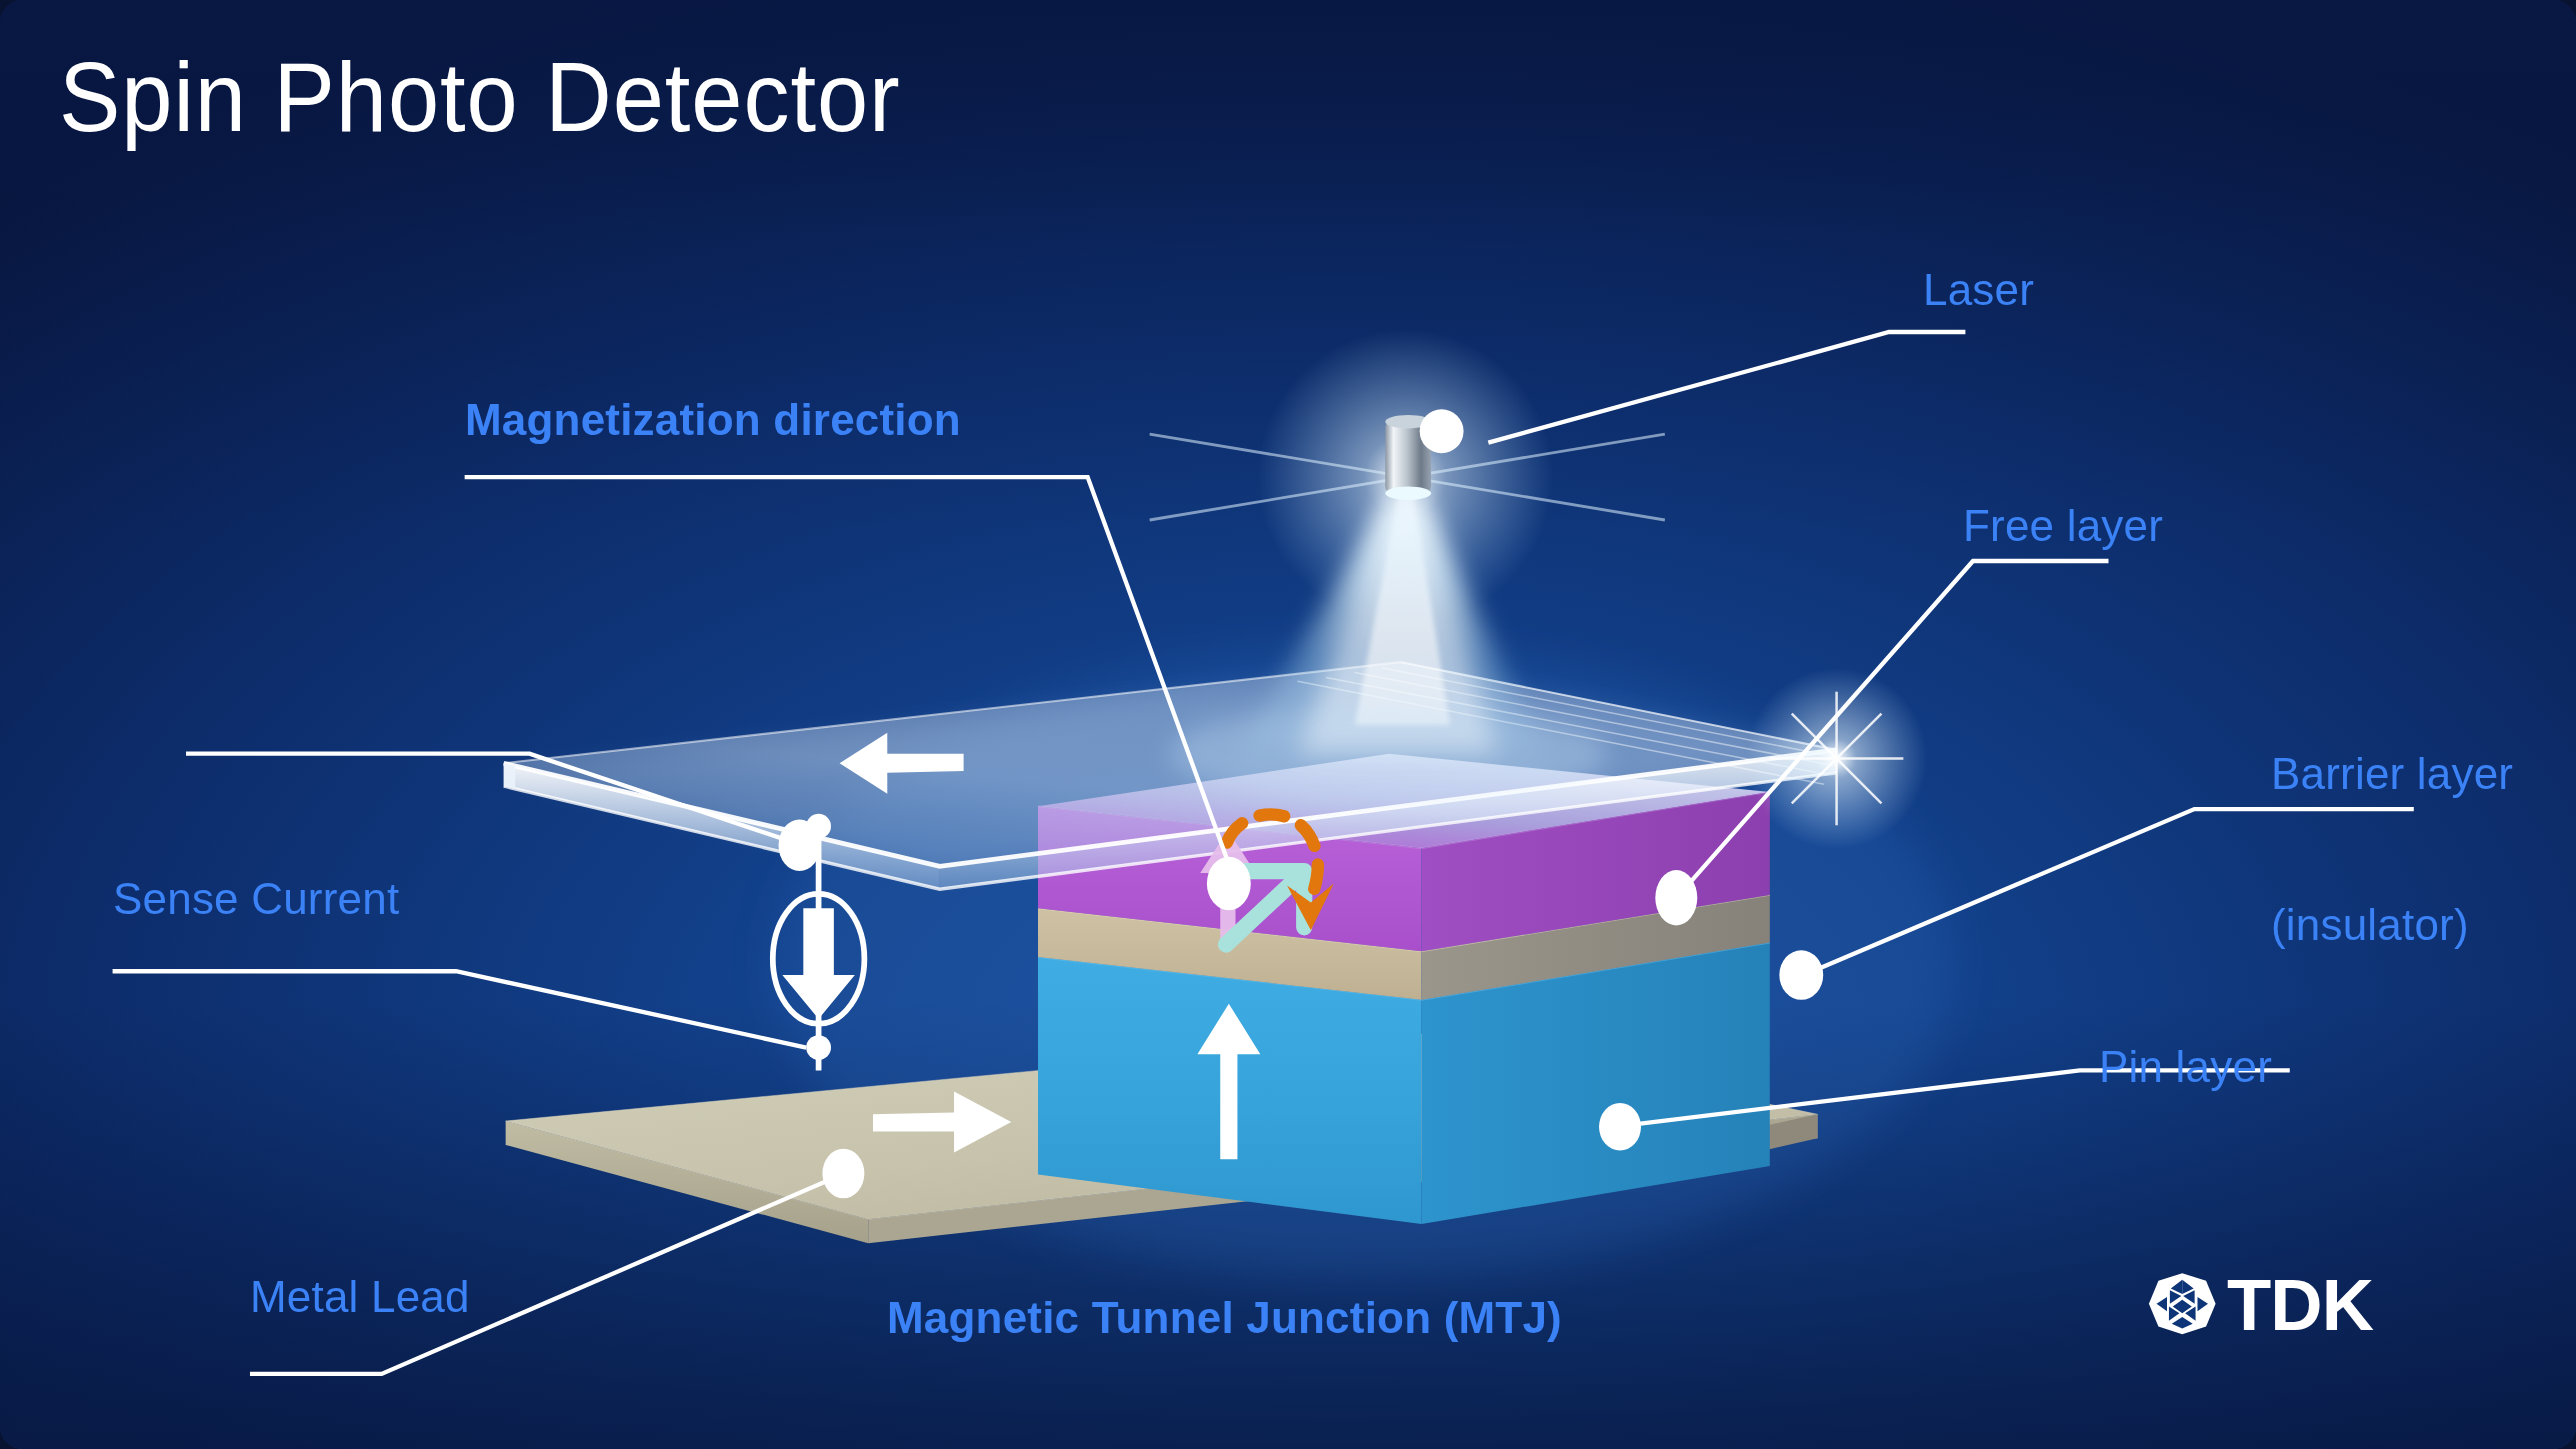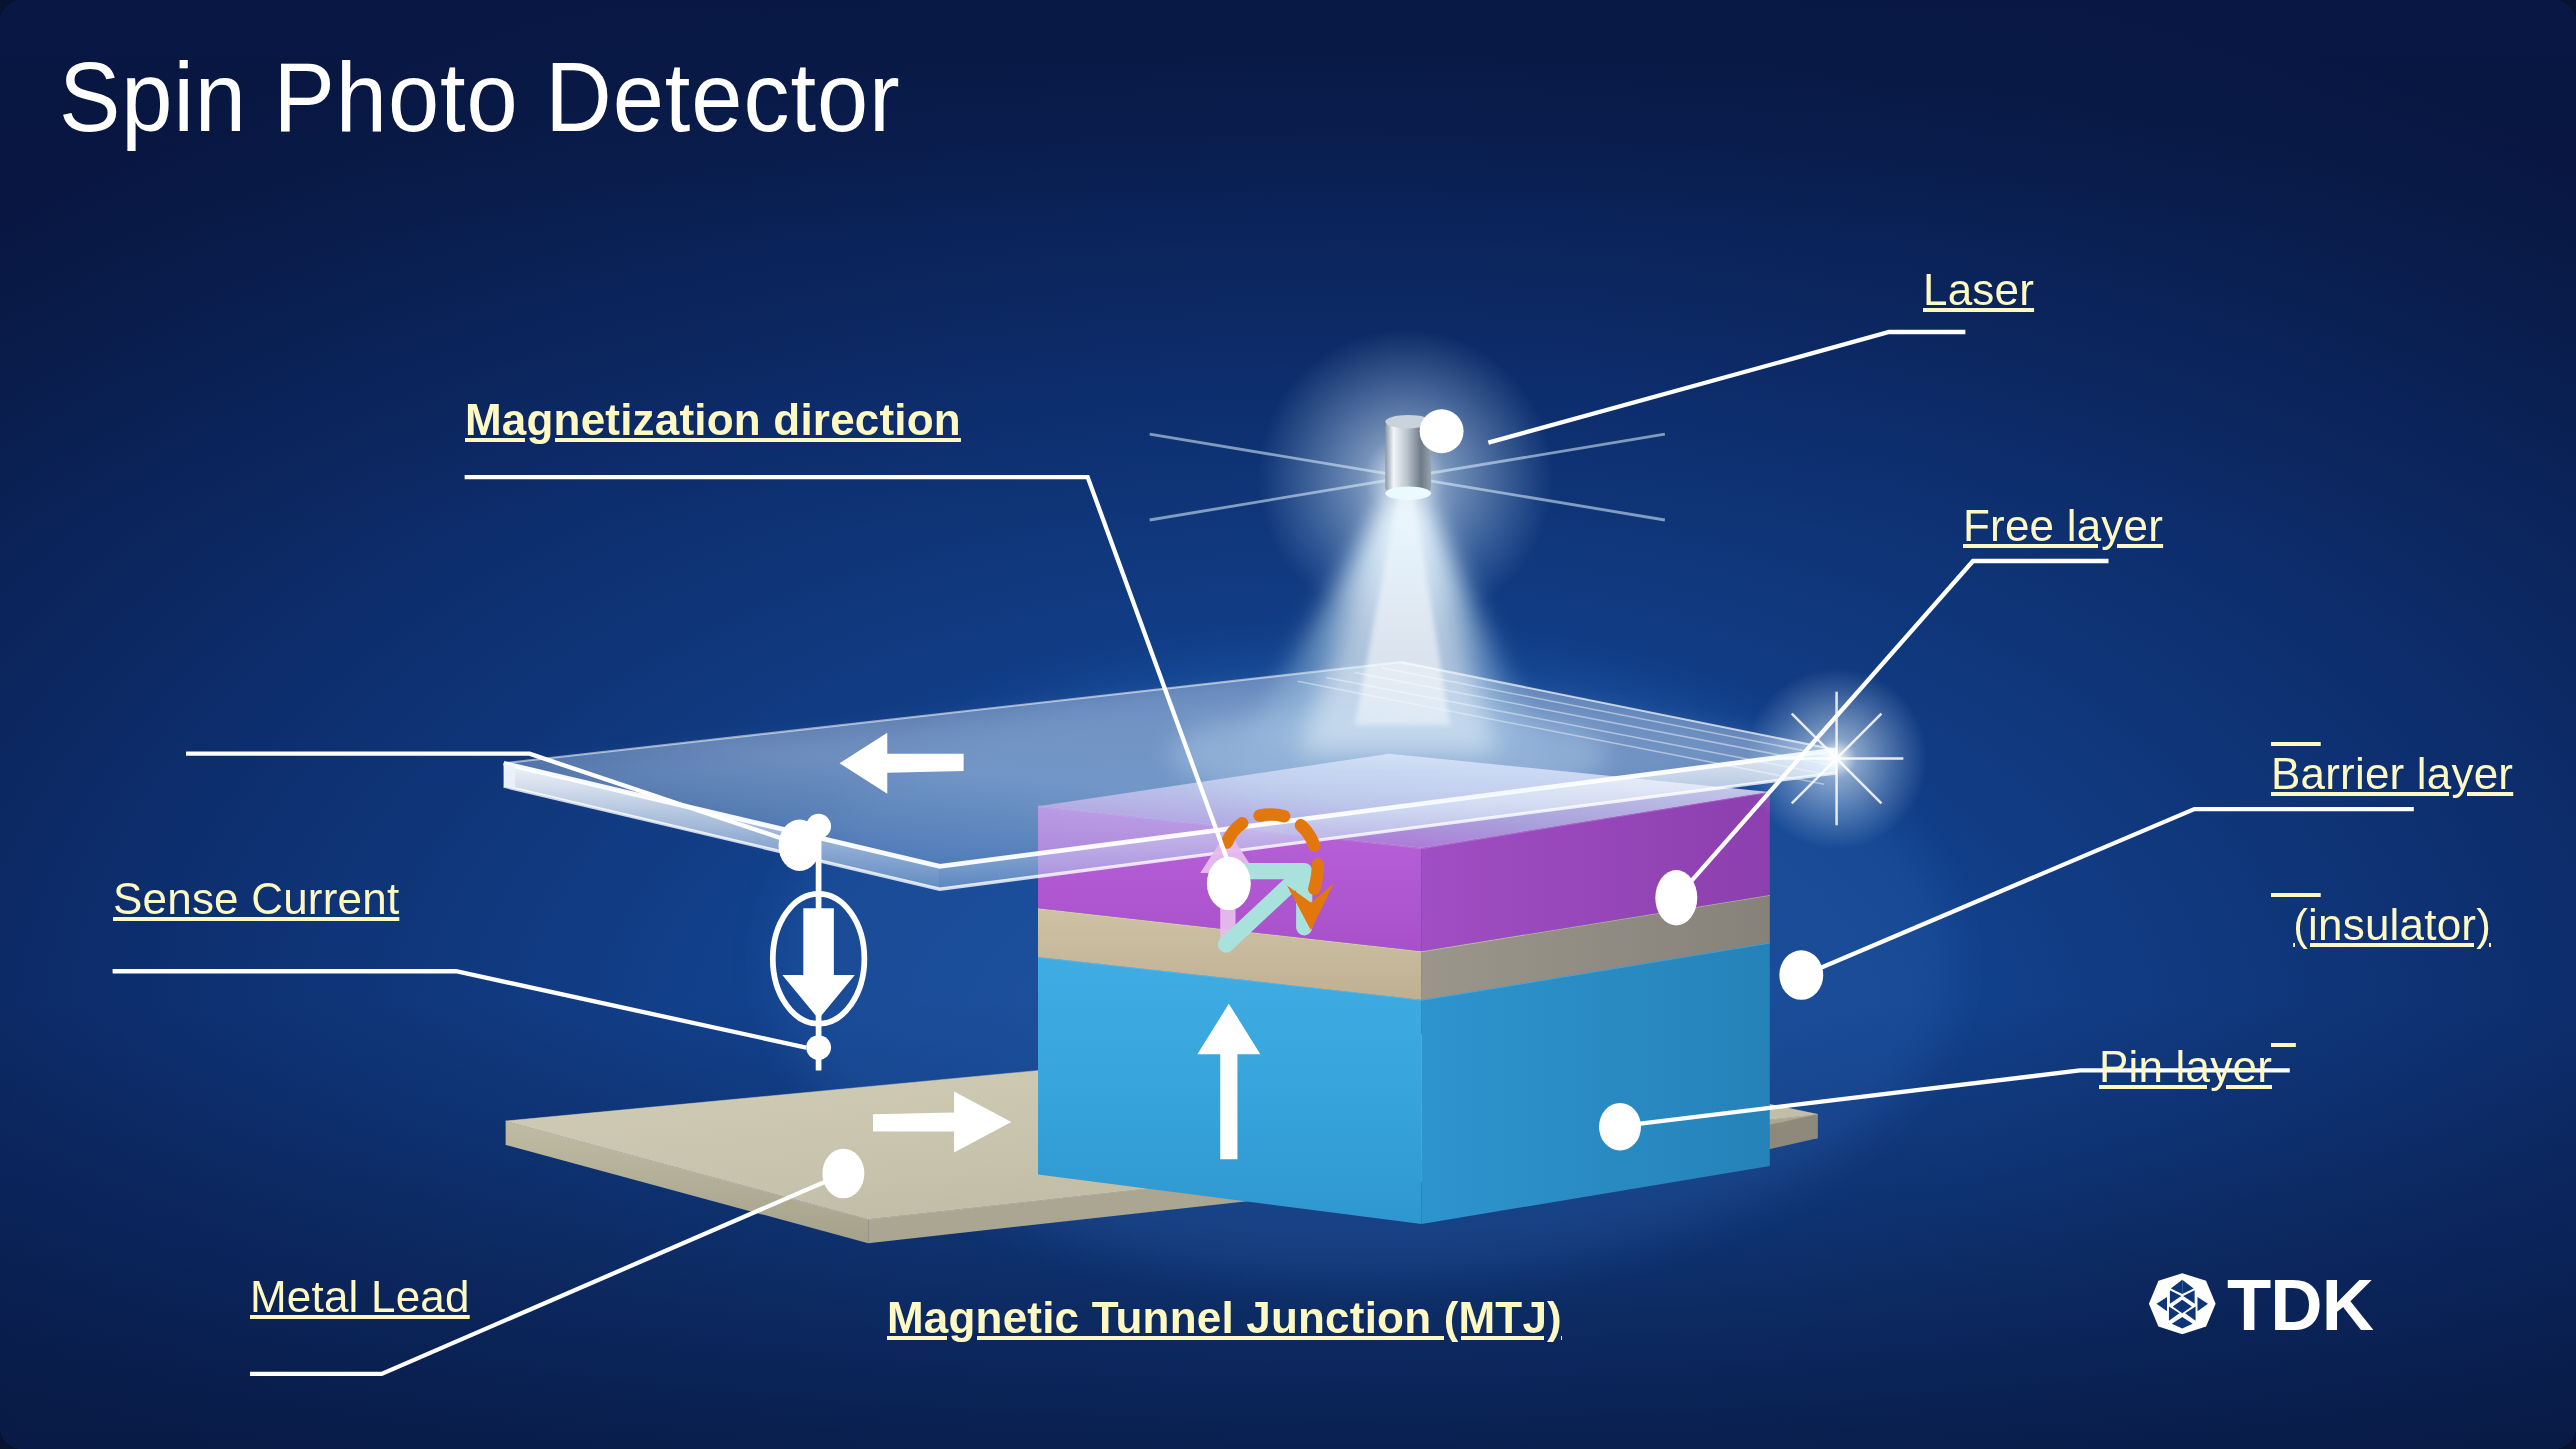--- a/index.html
+++ b/index.html
@@ -5,21 +5,21 @@
 <style>
   html,body{margin:0;padding:0;background:#071330;}
   #stage{
     position:relative;width:2576px;height:1449px;overflow:hidden;
     font-family:"Liberation Sans","DejaVu Sans",sans-serif;
     background:#0b2257;
     border-radius:23px;
   }
   #bg{position:absolute;inset:0;}
   #art{position:absolute;inset:0;}
-  .lbl{position:absolute;color:#fef9c3;white-space:pre;line-height:1.14;text-decoration:underline;}
+  .lbl{position:absolute;color:#3b82f6;white-space:pre;line-height:1.14;}
   .thin{font-weight:300;letter-spacing:0.2px;}
   .bold{font-weight:700;letter-spacing:0.2px;}
   #title{
     position:absolute;left:59px;top:40px;color:#fff;
     font-size:99px;font-weight:300;letter-spacing:1px;
     transform:scaleX(.93);transform-origin:left top;
   }
   .l-laser   {left:1923px;top:1.9px;font-size:44px;}
   .l-free    {left:1963px;top:-1.9px;font-size:44px;}
   .l-barrier {left:2271px;top:0px;font-size:44px;}
@@ -31,21 +31,21 @@
   .l-mtj     {left:887px;top:0px;font-size:44px;}
   #p-laser  {top:265px;}
   #p-free   {top:501px;}
   #p-barrier{top:649px;}
   #p-pin    {top:1042px;}
   #p-trans  {top:617px;}
   #p-sense  {top:874px;}
   #p-metal  {top:1272px;}
   #p-mag    {top:395px;}
   #p-mtj    {top:1293px;}
-  .lbl span{display:block;text-align:center;}
+  .lbl span{display:block;}
   #tdk{position:absolute;left:2147px;top:1271px;width:343px;height:71px;}
 </style>
 </head>
 <body>
 
 <div id="stage">
 
   <svg id="bg" viewBox="0 0 2700 1519" preserveAspectRatio="none">
     <defs>
       <radialGradient id="bgGrad" cx="52%" cy="72%" r="78%">

